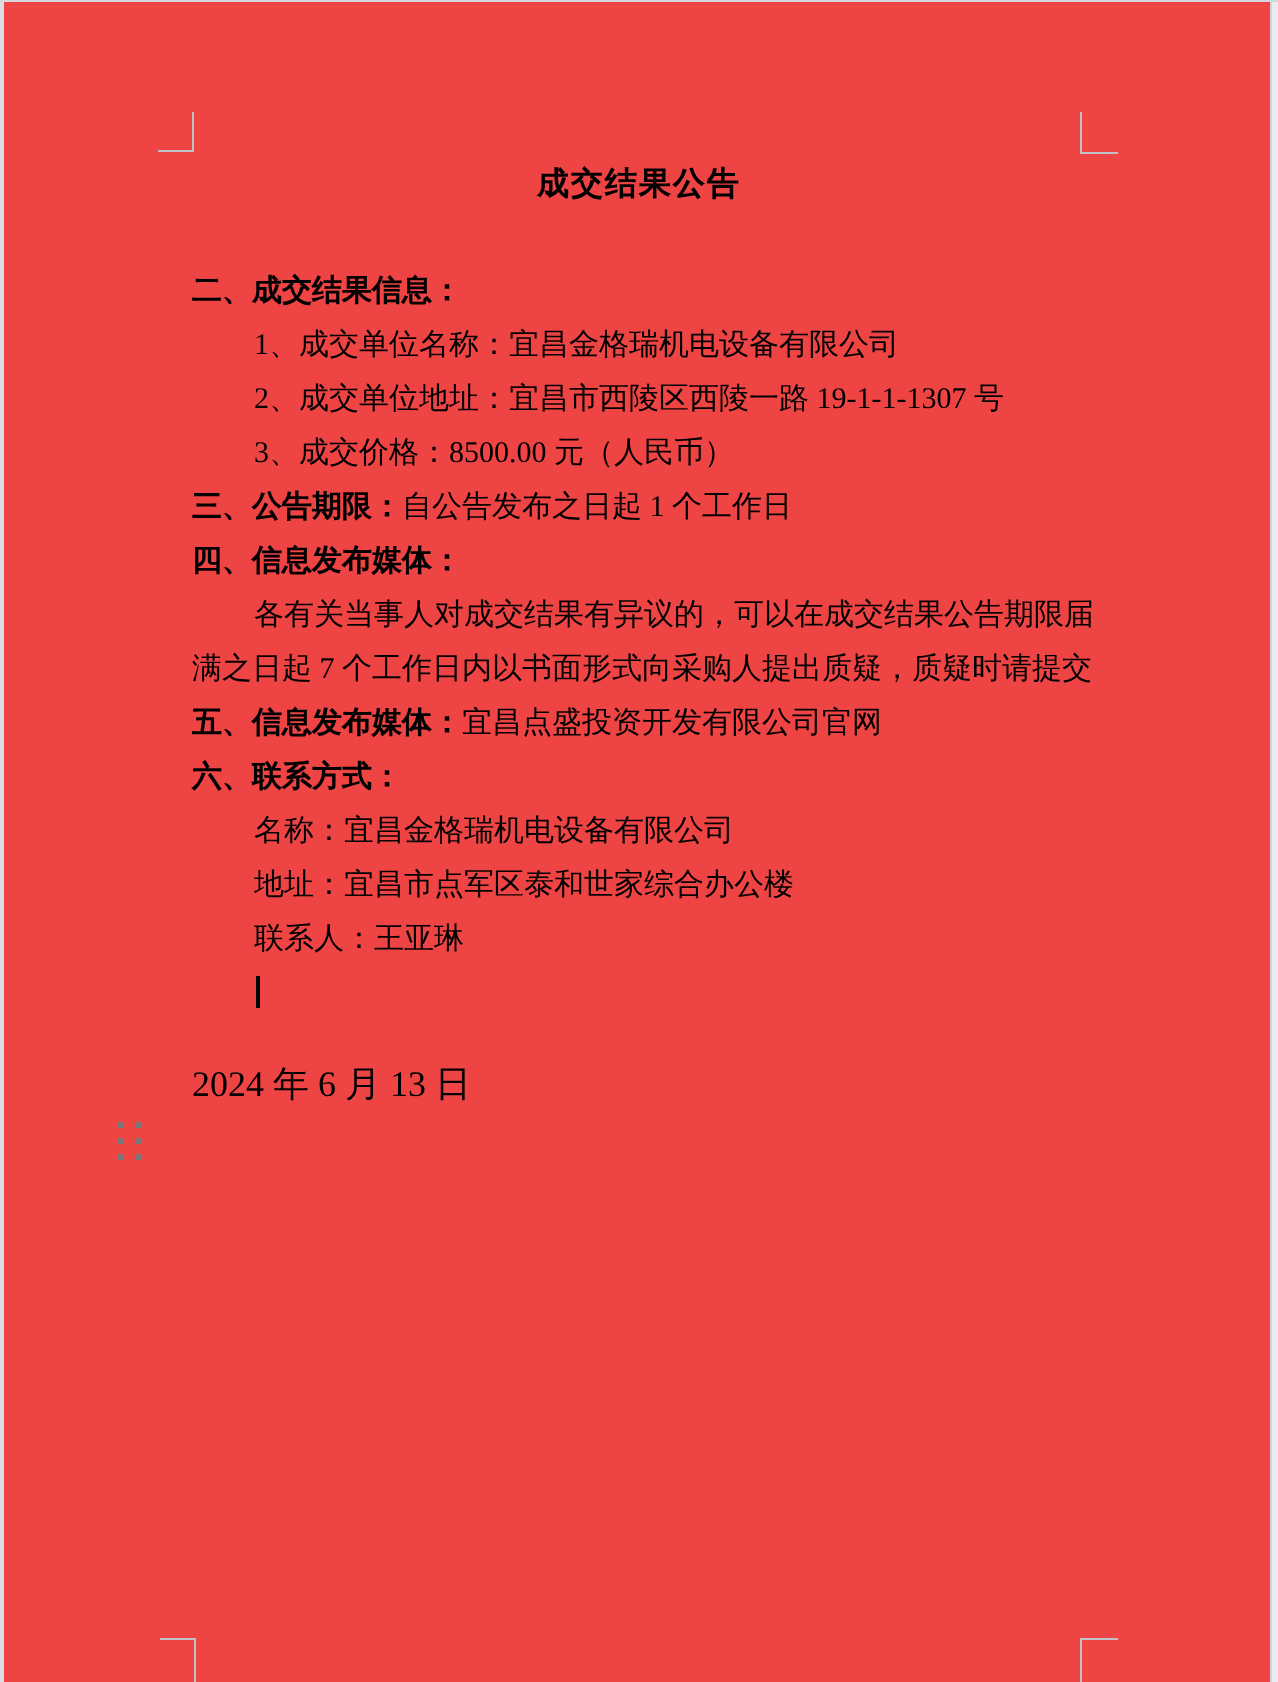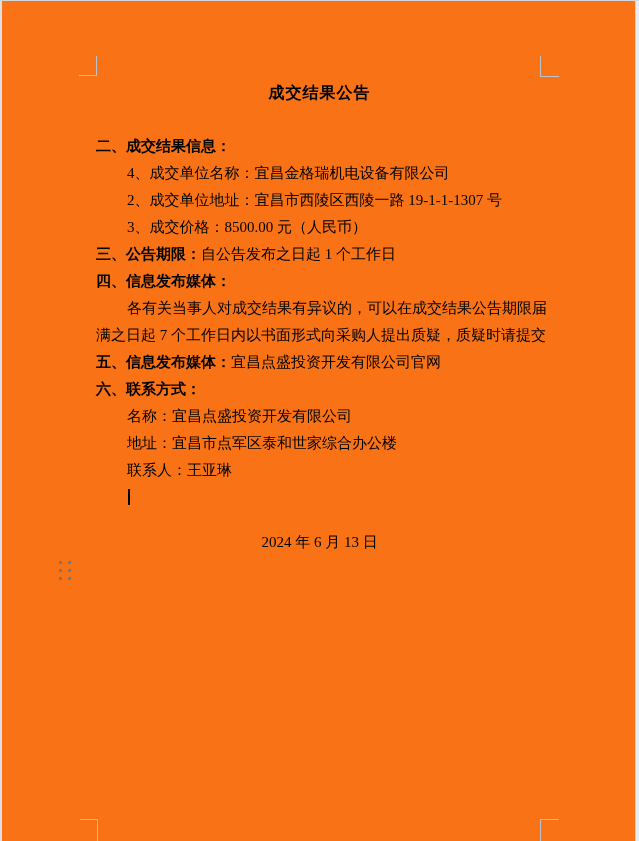--- a/index.html
+++ b/index.html
@@ -1,20 +1,20 @@
 <!DOCTYPE html>
 <html><head>
 <meta charset="utf-8">
 <style>
   html,body{margin:0;padding:0;}
   body{background:#ffffff;}
   .page{
     position:relative;
     width:639px;height:841px;
-    background:#f97316;
+    background:#ef4444;
     overflow:hidden;
     font-family:"Liberation Serif","DejaVu Serif",serif;
     color:#000000;
     border-top:1px solid #d4d7dc;
     box-sizing:border-box;
   }
   .edge-left{position:absolute;left:0;top:0;width:2px;height:841px;background:#dcdee3;}
   .edge-right{position:absolute;right:0;top:0;width:4px;height:841px;background:#e9ebf0;border-left:1px solid #d2d5db;box-sizing:border-box;}
 
   
@@ -23,21 +23,21 @@
   .mark.tr{left:540px;top:55px;width:19px;height:21px;border-left-width:1px;border-bottom-width:1px;}
   .mark.bl{left:80px;top:818px;height:23px;border-right-width:1px;border-top-width:1px;}
   .mark.br{left:540px;top:818px;width:19px;height:23px;border-left-width:1px;border-top-width:1px;}
 
   .content{position:absolute;left:96px;top:78px;width:447px;}
   .title{text-align:center;font-weight:700;font-size:16px;line-height:27px;height:27px;letter-spacing:1px;}
   .spacer{height:27px;}
   .line{font-size:15px;line-height:27px;height:27px;white-space:nowrap;}
   .line.indent{padding-left:31px;}
   .b{font-weight:700;}
-  .date-line{font-size:15px;line-height:27px;height:27px;text-align:center;margin-top:18px;}
+  .date-line{font-size:18px;line-height:27px;height:27px;text-align:left;margin-top:18px;}
 
   .caret{display:inline-block;width:2px;height:16px;background:#000000;vertical-align:-3px;margin-left:1px;}
 
   .drag{
     position:absolute;left:59px;top:560px;
     display:grid;grid-template-columns:3px 3px;grid-template-rows:3px 3px 3px;
     gap:5px 6px;cursor:move;
   }
   .drag .dot{width:3px;height:3px;background:#77787c;}
 </style>
@@ -64,21 +64,21 @@
   </div>
 
   <div class="content">
     <div class="title">成交结果公告</div>
     <div class="spacer"></div>
     <div>
         <div class="line">
     <span class="b">二、成交结果信息：</span><span></span>
   </div>
         <div class="line indent">
-    <span class="b"></span><span>4、成交单位名称：宜昌金格瑞机电设备有限公司</span>
+    <span class="b"></span><span>1、成交单位名称：宜昌金格瑞机电设备有限公司</span>
   </div>
         <div class="line indent">
     <span class="b"></span><span>2、成交单位地址：宜昌市西陵区西陵一路 19-1-1-1307 号</span>
   </div>
         <div class="line indent">
     <span class="b"></span><span>3、成交价格：8500.00 元（人民币）</span>
   </div>
         <div class="line">
     <span class="b">三、公告期限：</span><span>自公告发布之日起 1 个工作日</span>
   </div>
@@ -91,21 +91,21 @@
         <div class="line">
     <span class="b"></span><span>满之日起 7 个工作日内以书面形式向采购人提出质疑，质疑时请提交</span>
   </div>
         <div class="line">
     <span class="b">五、信息发布媒体：</span><span>宜昌点盛投资开发有限公司官网</span>
   </div>
         <div class="line">
     <span class="b">六、联系方式：</span><span></span>
   </div>
         <div class="line indent">
-    <span class="b"></span><span>名称：宜昌点盛投资开发有限公司</span>
+    <span class="b"></span><span>名称：宜昌金格瑞机电设备有限公司</span>
   </div>
         <div class="line indent">
     <span class="b"></span><span>地址：宜昌市点军区泰和世家综合办公楼</span>
   </div>
         <div class="line indent">
     <span class="b"></span><span>联系人：王亚琳</span>
   </div>
         <div class="line indent">
     <span class="b"></span><span class="caret"></span>
   </div>

